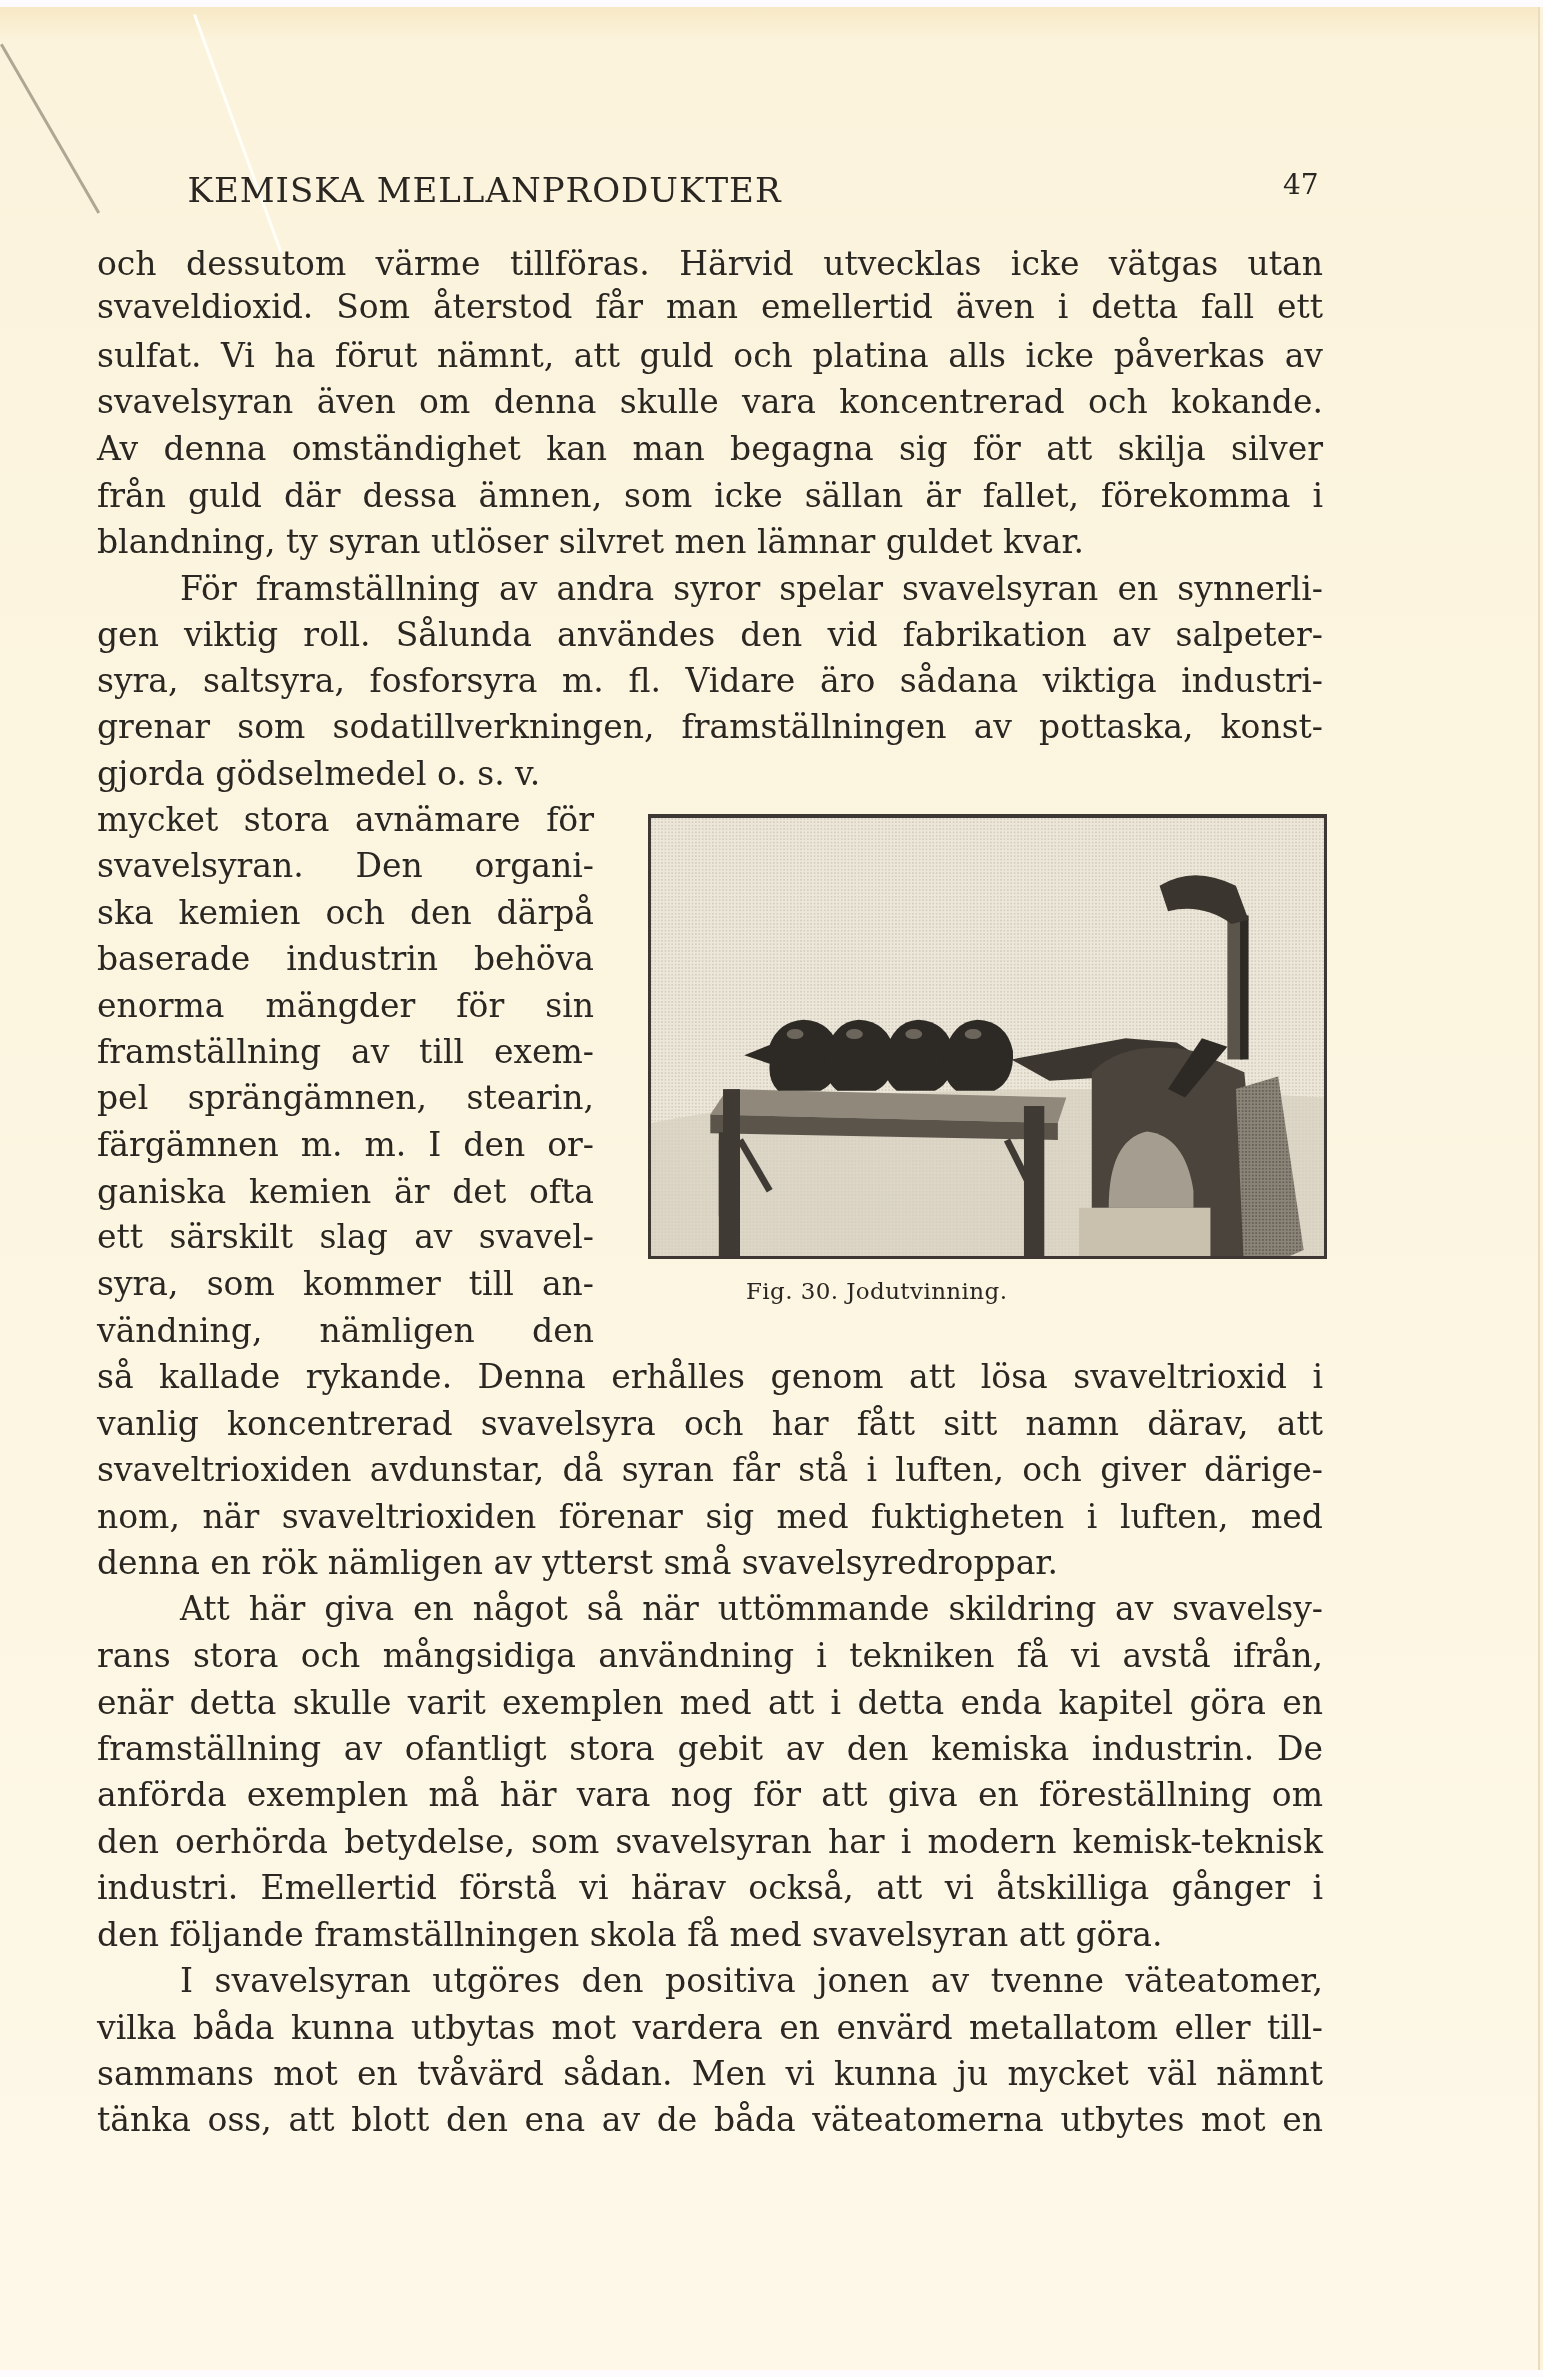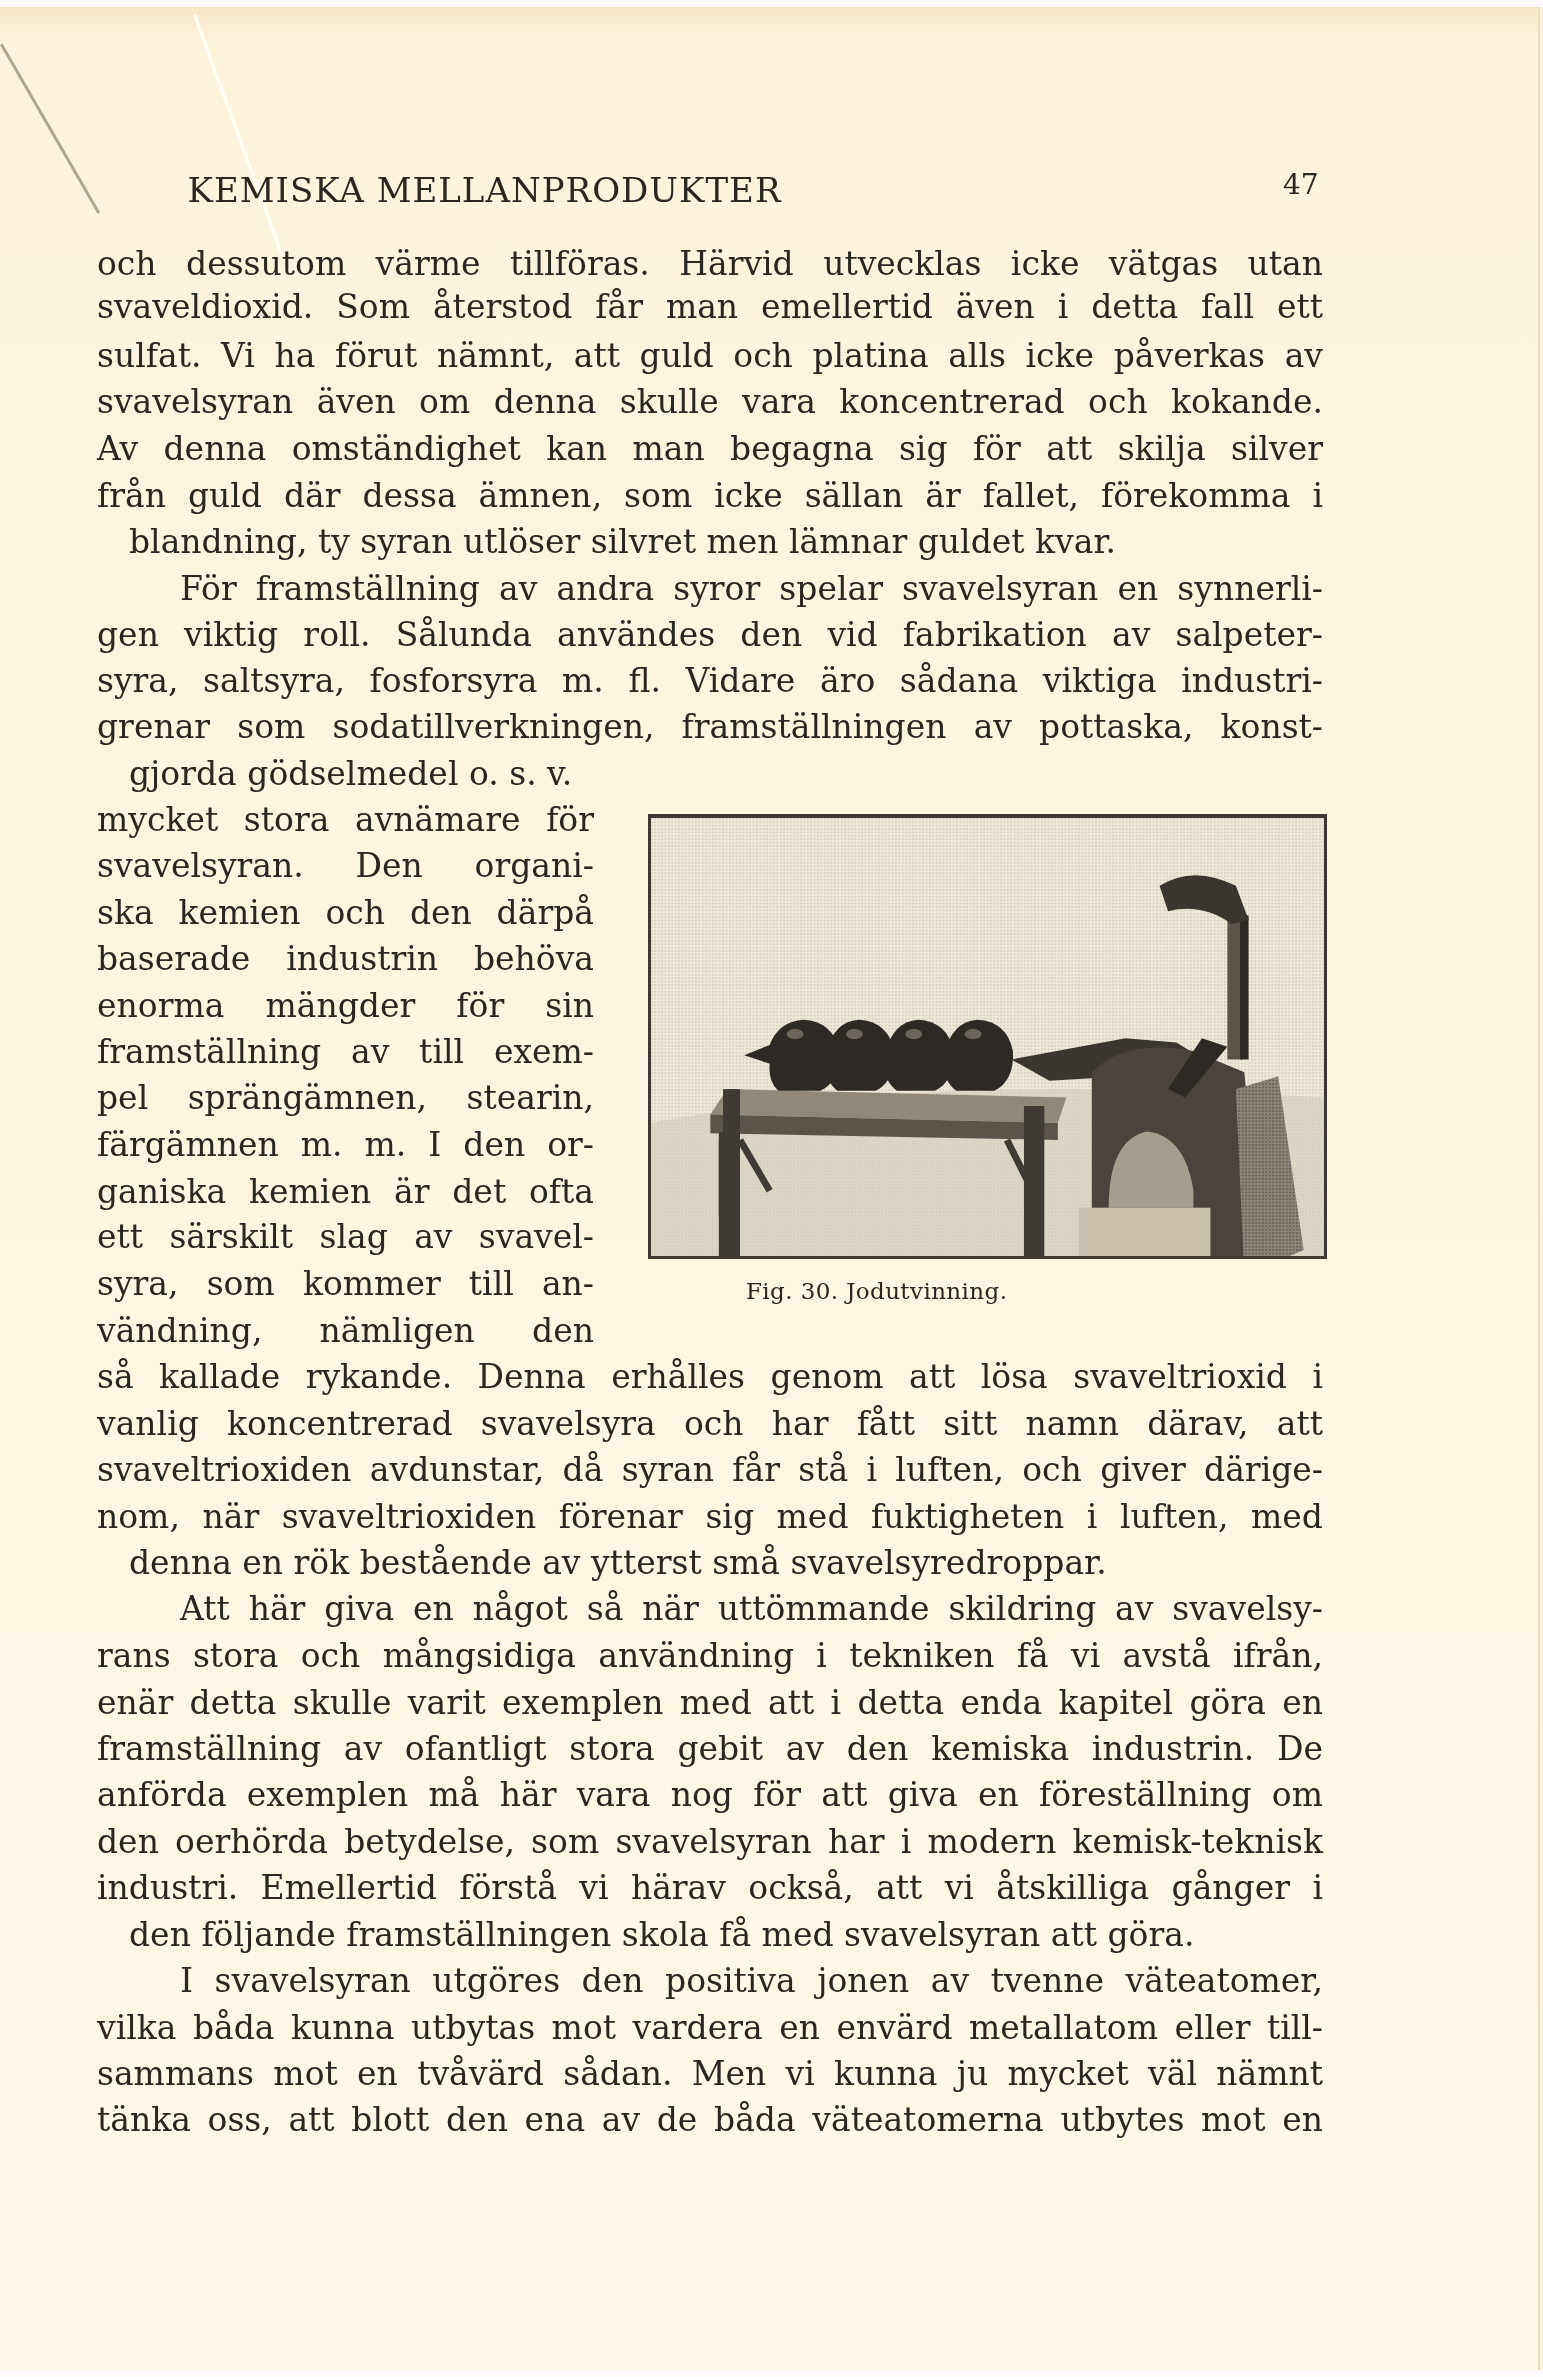--- a/index.html
+++ b/index.html
@@ -30,21 +30,21 @@
     position: absolute; left: 171px; top: 170px; width: 627px; text-align: center;
     font-size: 34px; letter-spacing: 1px;
   }
   .page-number { position: absolute; left: 1283px; top: 168px; font-size: 28px; font-weight: normal; }
   .line {
     position: absolute; left: 97px; width: 1226px;
     font-size: 33px; line-height: 42px; white-space: nowrap;
     text-align: justify; text-align-last: justify;
     transform-origin: left center;
   }
-  .line.last { text-align-last: left; margin-left: 32px; }
+  .line.last { text-align-last: left; }
   .line.narrow { width: 497px; }
   .line.indent { left: 180px; width: 1143px; }
   .figure {
     position: absolute; left: 648px; top: 814px; width: 673px; height: 438px;
     border: 3.4px solid #3d3833; border-top-width: 4.2px;
     background: #e8e2d1;
     overflow: hidden;
   }
   .figure svg { width: 100%; height: 100%; display: block; }
   .caption { position: absolute; left: 746px; top: 1278px; font-size: 23px; letter-spacing: 0.4px; }
@@ -137,21 +137,21 @@
       <path d="M600 80 Q640 55 690 80 L705 120 L685 125 Q650 100 610 110 Z" fill="#3a352f"></path>
     </g>
   </svg>
 </div>
 <div class="caption">Fig. 30.   Jodutvinning.</div>
 
 <div class="line" style="top:1356px">så kallade rykande. Denna erhålles genom att lösa svaveltrioxid i</div>
 <div class="line" style="top:1403px">vanlig koncentrerad svavelsyra och har fått sitt namn därav, att</div>
 <div class="line" style="top:1449px">svaveltrioxiden avdunstar, då syran får stå i luften, och giver därige-</div>
 <div class="line" style="top:1496px">nom, när svaveltrioxiden förenar sig med fuktigheten i luften, med</div>
-<div class="line last" style="top:1542px">denna en rök bestående av ytterst små svavelsyredroppar.</div>
+<div class="line last" style="top:1542px">denna en rök nämligen av ytterst små svavelsyredroppar.</div>
 <div class="line indent" style="top:1588px">Att här giva en något så när uttömmande skildring av svavelsy-</div>
 <div class="line" style="top:1635px">rans stora och mångsidiga användning i tekniken få vi avstå ifrån,</div>
 <div class="line" style="top:1682px">enär detta skulle varit exemplen med att i detta enda kapitel göra en</div>
 <div class="line" style="top:1728px">framställning av ofantligt stora gebit av den kemiska industrin. De</div>
 <div class="line" style="top:1774px">anförda exemplen må här vara nog för att giva en föreställning om</div>
 <div class="line" style="top:1821px">den oerhörda betydelse, som svavelsyran har i modern kemisk-teknisk</div>
 <div class="line" style="top:1867px">industri. Emellertid förstå vi härav också, att vi åtskilliga gånger i</div>
 <div class="line last" style="top:1914px">den följande framställningen skola få med svavelsyran att göra.</div>
 <div class="line indent" style="top:1960px">I svavelsyran utgöres den positiva jonen av tvenne väteatomer,</div>
 <div class="line" style="top:2007px">vilka båda kunna utbytas mot vardera en envärd metallatom eller till-</div>

